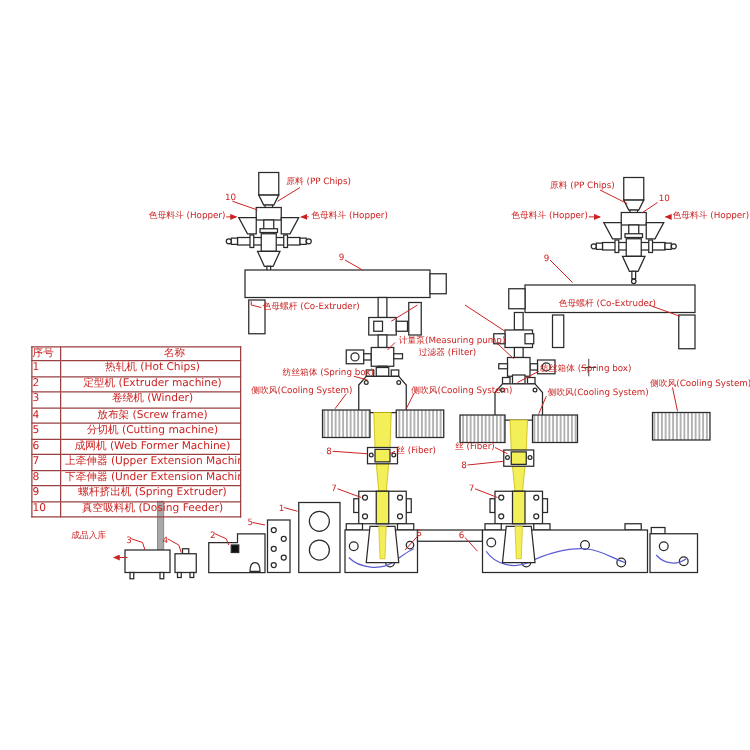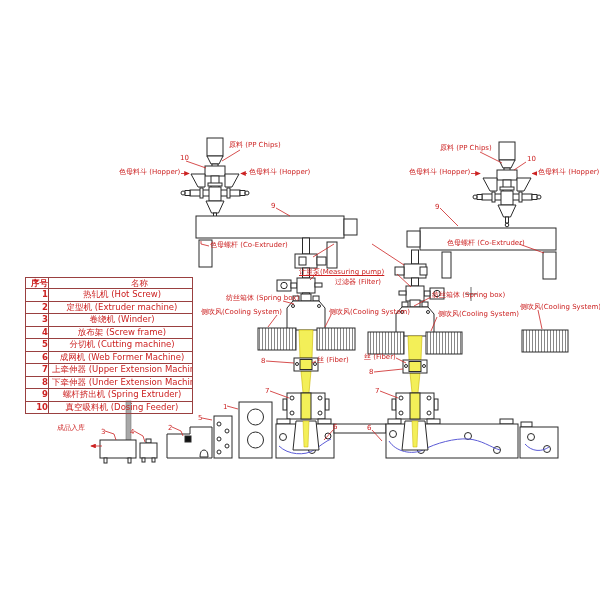--- a/index.html
+++ b/index.html
@@ -6,21 +6,21 @@
   .canvas{position:relative;width:600px;height:600px;background:#ffffff;overflow:hidden;
           font-family:"DejaVu Sans",sans-serif;}
   .canvas svg{position:absolute;left:0;top:0;}
   
   .legend{position:absolute;left:25px;top:277px;width:168px;border-collapse:collapse;
           table-layout:fixed;}
   .legend th,.legend td{border:1px solid #9a4040;color:#cc2222;font-size:8.5px;
           line-height:11.5px;height:11.5px;padding:0;white-space:nowrap;overflow:hidden;
           font-weight:normal;}
   .legend th{height:10px;line-height:10px;}
-  .legend .c-no{width:22px;text-align:right;font-weight:bold;}
+  .legend .c-no{width:22px;text-align:left;}
   .legend .c-name{padding-left:3px;text-align:center;}
   .legend th.c-name{padding-left:38px;}
   
   #labels-layer{position:absolute;left:0;top:0;width:600px;height:600px;pointer-events:none;}
   .dlabel{position:absolute;font-size:7px;line-height:8px;color:#cc2222;white-space:nowrap;}
 </style>
 </head>
 <body>
 
 <div class="canvas">
@@ -305,21 +305,21 @@
   <table class="legend">
     <thead>
       <tr>
         <th class="c-no">序号</th>
         <th class="c-name">名称</th>
       </tr>
     </thead>
     <tbody>
         <tr>
           <td class="c-no">1</td>
-          <td class="c-name">热轧机 (Hot Screw)</td>
+          <td class="c-name">热轧机 (Hot Chips)</td>
         </tr>
         <tr>
           <td class="c-no">2</td>
           <td class="c-name">定型机 (Extruder machine)</td>
         </tr>
         <tr>
           <td class="c-no">3</td>
           <td class="c-name">卷绕机 (Winder)</td>
         </tr>
         <tr>
@@ -354,21 +354,21 @@
   </table>
 
   <div id="labels-layer">
       <span class="dlabel" style="left: 229px; top: 141px;">原料 (PP Chips)</span>
       <span class="dlabel" style="left: 180px; top: 154px;">10</span>
       <span class="dlabel" style="left: 119px; top: 168px;">色母料斗 (Hopper)</span>
       <span class="dlabel" style="left: 249px; top: 168px;">色母料斗 (Hopper)</span>
       <span class="dlabel" style="left: 271px; top: 202px;">9</span>
       <span class="dlabel" style="left: 210px; top: 241px;">色母螺杆 (Co-Extruder)</span>
       <span class="dlabel" style="left: 335px; top: 237px; margin-top: 41px;">过滤器 (Filter)</span>
-      <span class="dlabel" style="left: 299px; top: 268px; text-decoration: underline;">计量泵(Measuring pump)</span>
+      <span class="dlabel" style="left: 319px; top: 268px;">计量泵(Measuring pump)</span>
       <span class="dlabel" style="left: 226px; top: 294px;">纺丝箱体 (Spring box)</span>
       <span class="dlabel" style="left: 201px; top: 308px;">侧吹风(Cooling System)</span>
       <span class="dlabel" style="left: 329px; top: 308px;">侧吹风(Cooling System)</span>
       <span class="dlabel" style="left: 317px; top: 356px;">丝 (Fiber)</span>
       <span class="dlabel" style="left: 261px; top: 357px;">8</span>
       <span class="dlabel" style="left: 265px; top: 387px;">7</span>
       <span class="dlabel" style="left: 440px; top: 144px;">原料 (PP Chips)</span>
       <span class="dlabel" style="left: 527px; top: 155px;">10</span>
       <span class="dlabel" style="left: 409px; top: 168px;">色母料斗 (Hopper)</span>
       <span class="dlabel" style="left: 538px; top: 168px;">色母料斗 (Hopper)</span>

